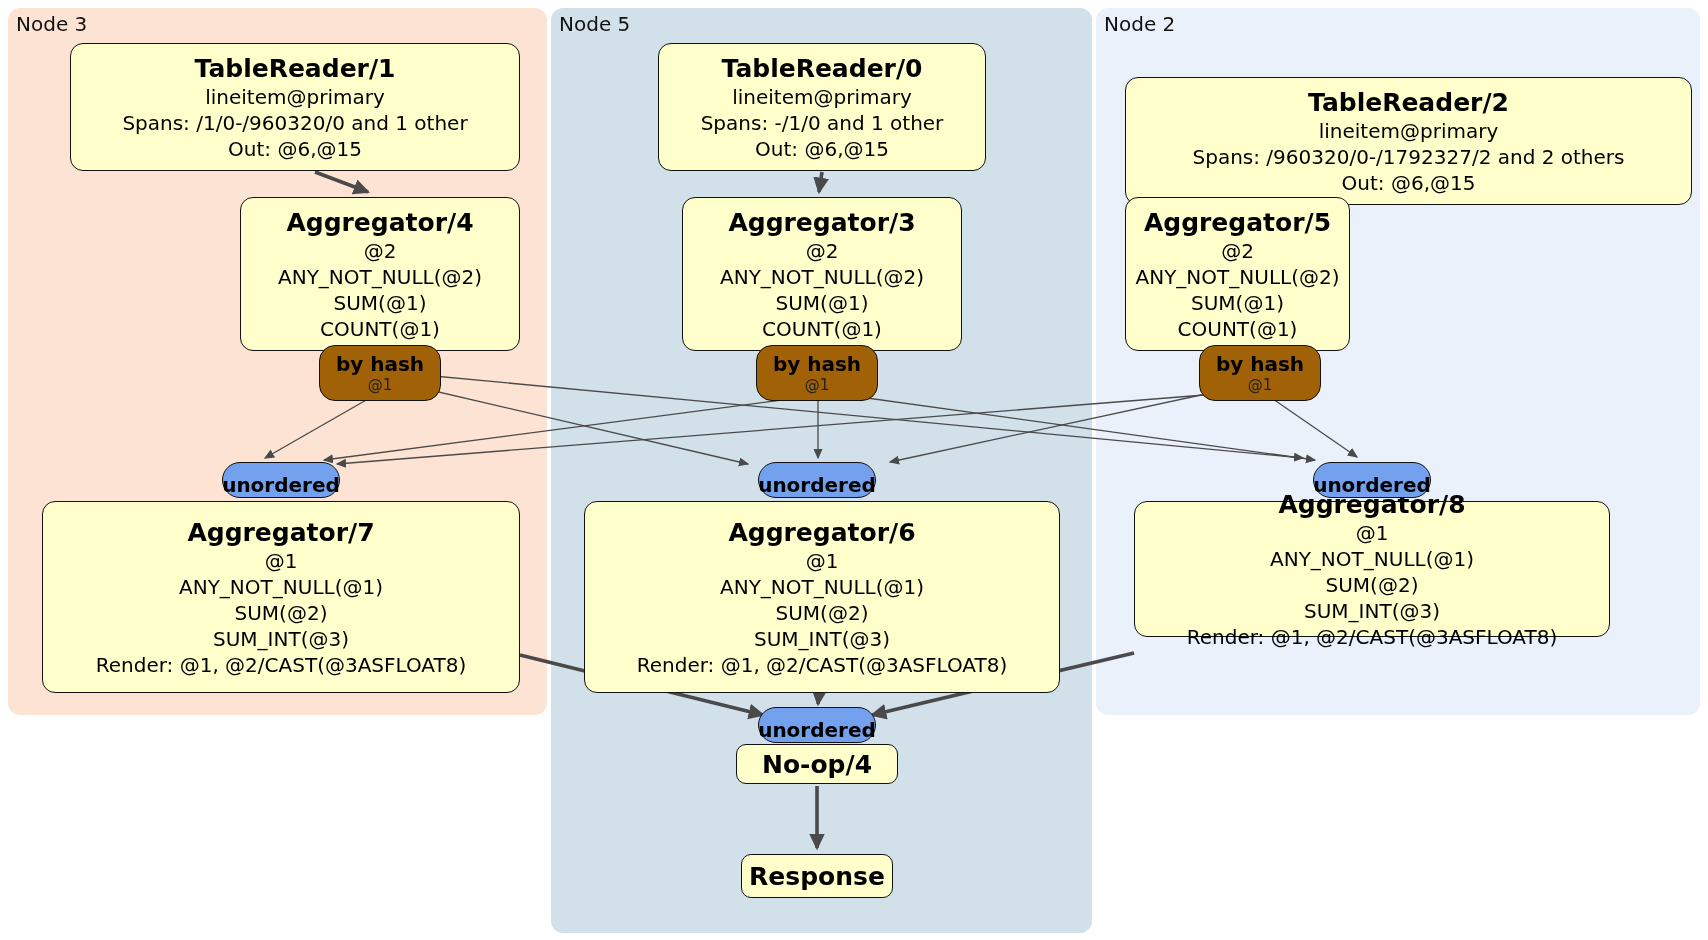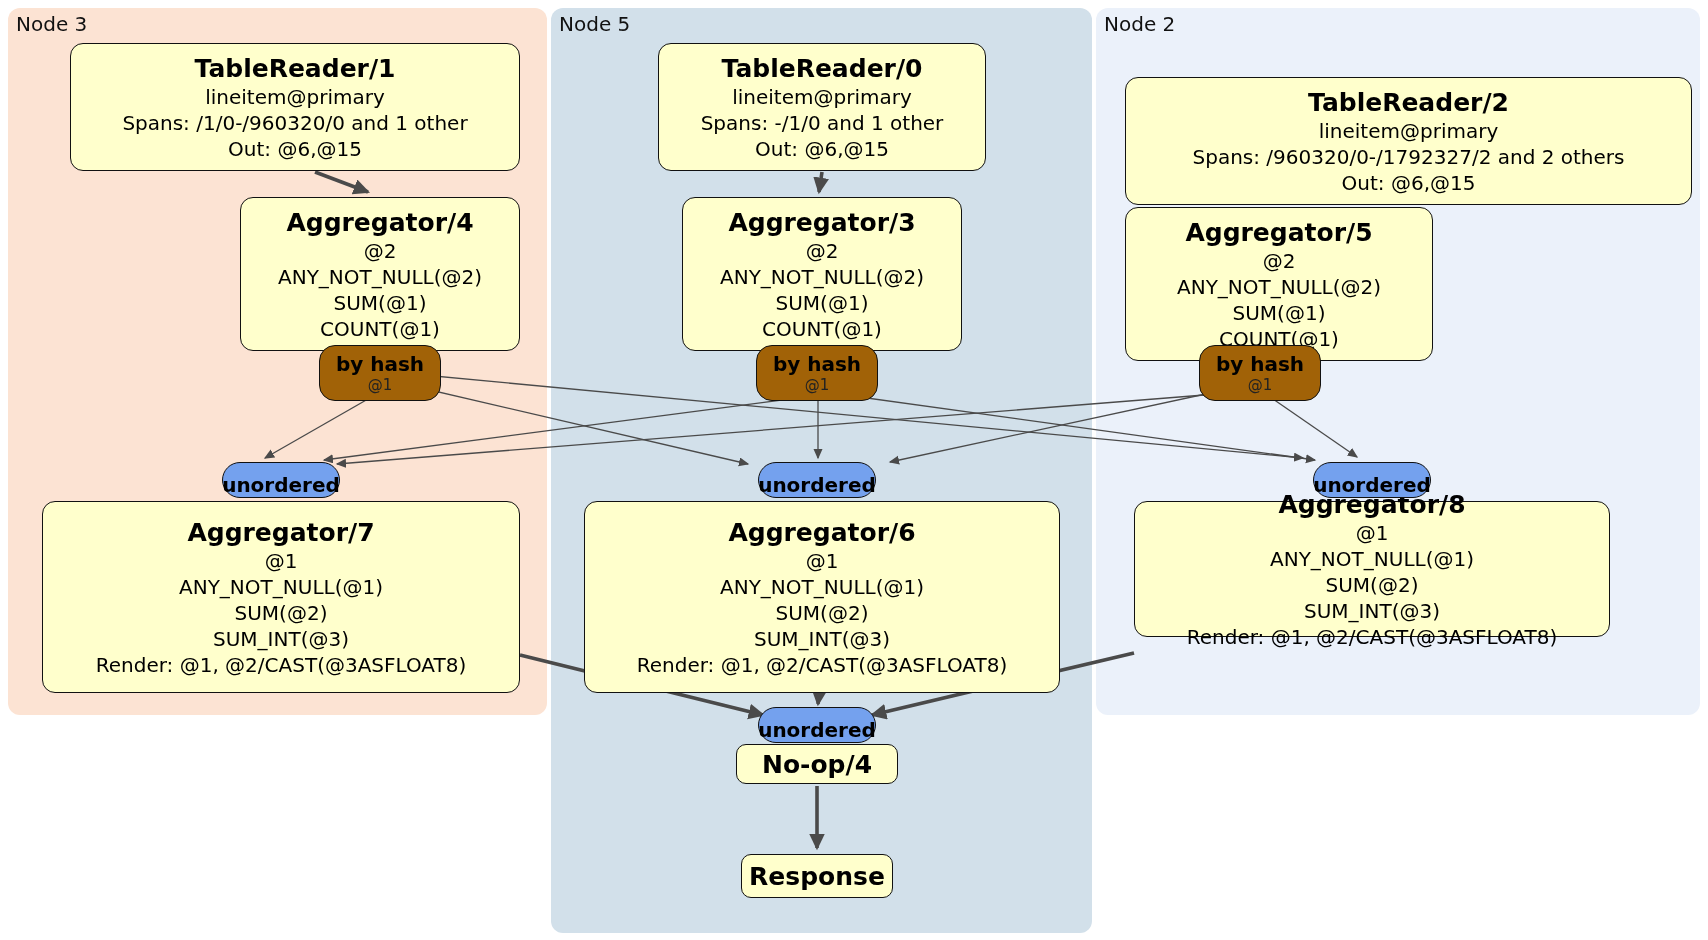--- a/index.html
+++ b/index.html
@@ -104,21 +104,21 @@
   </div>
 
   <div class="box" style="left:682px;top:197px;width:280px;height:154px;">
     <div class="btitle">Aggregator/3</div>
     <div class="bline">@2</div>
     <div class="bline">ANY_NOT_NULL(@2)</div>
     <div class="bline">SUM(@1)</div>
     <div class="bline">COUNT(@1)</div>
   </div>
 
-  <div class="box" style="left:1125px;top:207px;width:308px;height:154px;">
+  <div class="box" style="left:1125px;top:197px;width:225px;height:154px;">
     <div class="btitle">Aggregator/5</div>
     <div class="bline">@2</div>
     <div class="bline">ANY_NOT_NULL(@2)</div>
     <div class="bline">SUM(@1)</div>
     <div class="bline">COUNT(@1)</div>
   </div>
 
   <div class="router" style="left:319px;top:345px;width:122px;height:56px;">
     <div class="rlabel">by hash</div>
     <div class="rdetail">@1</div>

